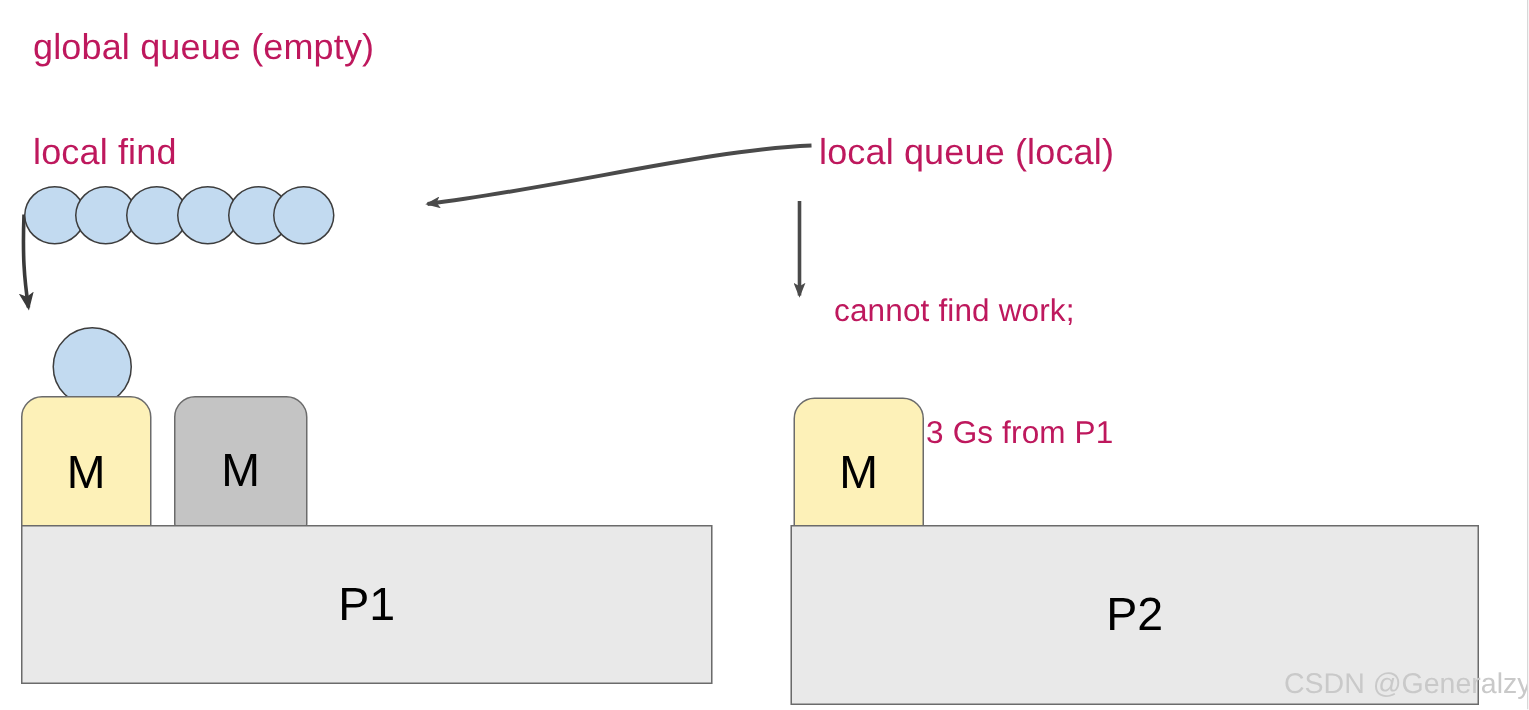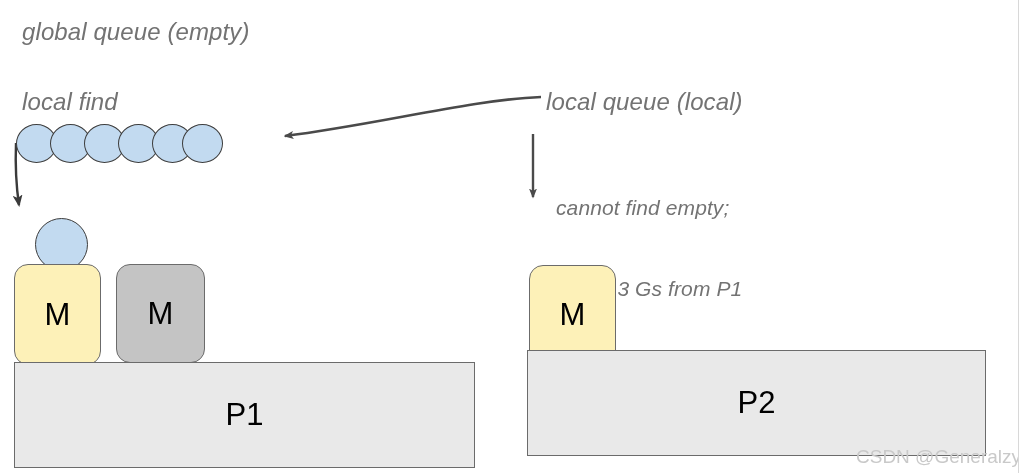--- a/index.html
+++ b/index.html
@@ -22,26 +22,25 @@
   .svg-layer {
     position: absolute;
     left: 0;
     top: 0;
     width: 1019px;
     height: 473px;
     pointer-events: none;
   }
   .label {
     position: absolute;
-    color: #737373;
+    color: #be185d;
     font-size: 24px;
     line-height: 28px;
     white-space: pre;
     letter-spacing: 0.1px;
-    font-style: italic;
   }
   .label-sm {
     font-size: 21px;
     line-height: 27px;
   }
   .lbl-global      { left: 22px;  top: 18px; }
   .lbl-localqueue  { left: 22px;  top: 88px; }
   .lbl-localempty  { left: 546px; top: 88px; }
   .lbl-steal       { left: 556px; top: 140px; }
 
@@ -75,22 +74,22 @@
     position: absolute;
     background: #c2daf0;
     border: 1.8px solid #3d3d3d;
     border-radius: 50%;
     box-sizing: border-box;
   }
 
   #m-p1-yellow { left: 14px;  top: 264px; width: 87px;  height: 101px; }
   #m-p1-gray   { left: 116px; top: 264px; width: 89px;  height: 99px;  }
   #m-p2-yellow { left: 529px; top: 265px; width: 87px;  height: 100px; }
-  #p1-box      { left: 14px;  top: 362px; width: 461px; height: 106px; }
-  #p2-box      { left: 527px; top: 350px; width: 459px; height: 106px; }
+  #p1-box      { left: 14px;  top: 350px; width: 461px; height: 106px; }
+  #p2-box      { left: 527px; top: 350px; width: 459px; height: 120px; }
   #g-running   { left: 35px;  top: 218px; width: 53px;  height: 53px; }
 
   .watermark {
     position: absolute;
     left: 856px;
     top: 446px;
     font-size: 19px;
     color: #c9c9c9;
     white-space: pre;
   }
@@ -100,21 +99,21 @@
 
 <div id="canvas">
 
   <div class="label lbl-global">global queue (empty)</div>
 
   <div class="label lbl-localqueue">local find</div>
 
   <div class="label lbl-localempty">local queue (local)</div>
 
   <div class="label label-sm lbl-steal">
-    <div>cannot find empty;</div>
+    <div>cannot find work;</div>
     <div>steals 3 Gs from P1</div>
   </div>
 
   <svg class="svg-layer" viewBox="0 0 1019 473" width="1019" height="473">
     <defs>
       <marker id="arrowhead-dark" markerWidth="10" markerHeight="8" refX="8.5" refY="4" orient="auto" markerUnits="userSpaceOnUse">
         <path d="M0,0 L10,4 L0,8 L2.4,4 Z" fill="#4a4a4a"></path>
       </marker>
       <marker id="arrowhead-black" markerWidth="12" markerHeight="10" refX="10" refY="5" orient="auto" markerUnits="userSpaceOnUse">
         <path d="M0,0 L12,5 L0,10 L2.8,5 Z" fill="#3a3a3a"></path>

